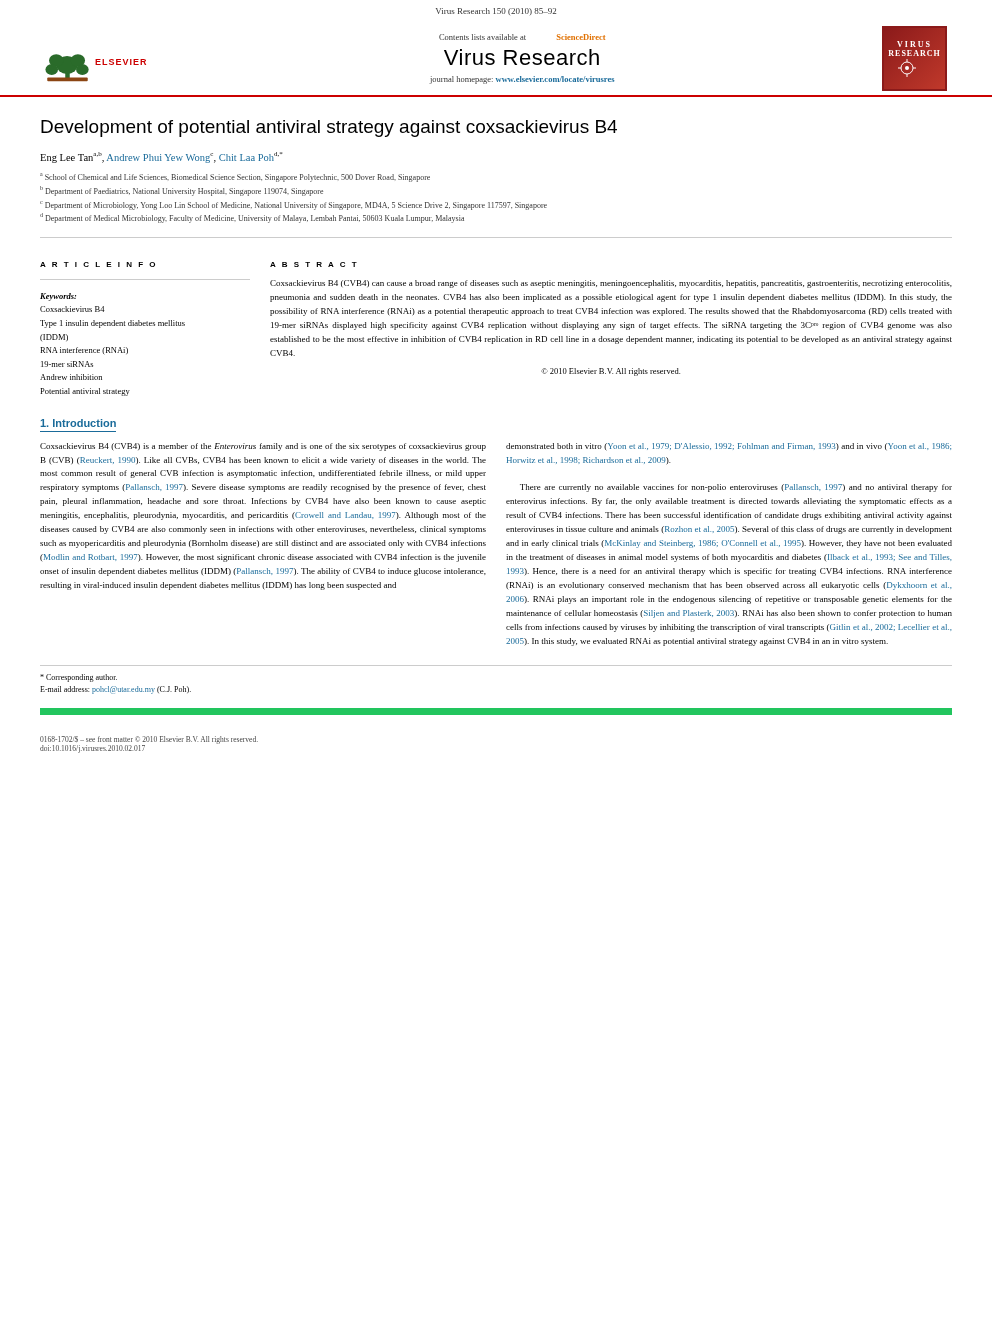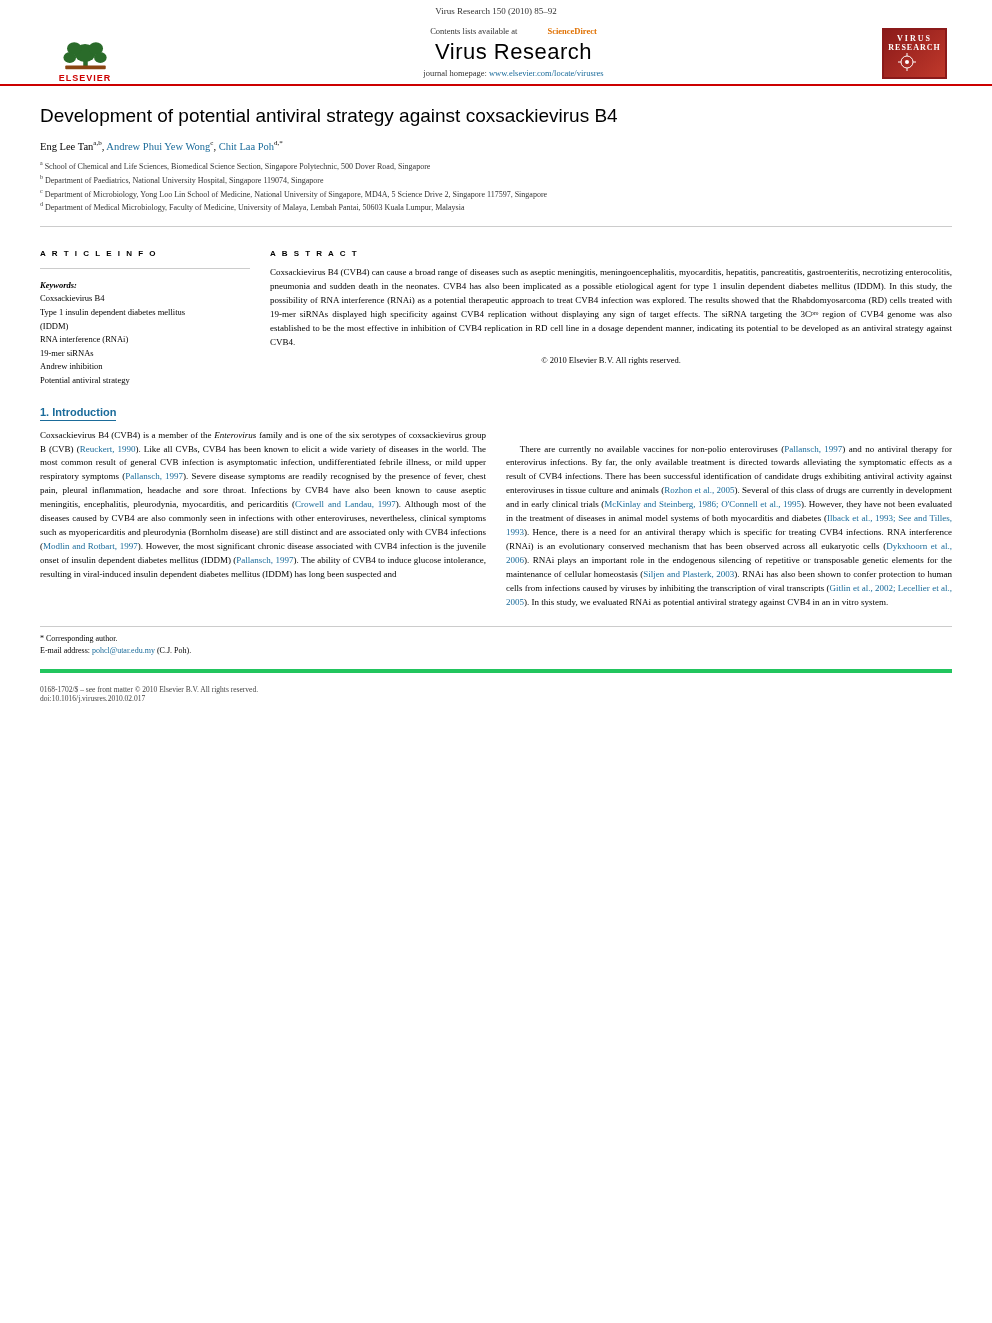--- a/index.html
+++ b/index.html
@@ -32,21 +32,21 @@
     .journal-header {
       display: flex;
       align-items: stretch;
       padding: 8px 40px 0px 40px;
       border-bottom: 2px solid #c00;
       margin-bottom: 6px;
     }
 
     .elsevier-logo {
       display: flex;
-      flex-direction: column;
+      flex-direction: row;
       align-items: center;
       margin-right: 20px;
       min-width: 90px;
     }
 
     .elsevier-logo .tree-icon {
       width: 55px;
       height: 45px;
     }
 
@@ -88,33 +88,34 @@
     }
 
     .journal-homepage-line {
       font-size: 8.5px;
       color: #333;
       margin-top: 3px;
     }
 
     .journal-homepage-line span {
       color: #1a6b9a;
+      font-weight: bold;
     }
 
     .virus-research-logo {
       width: 75px;
       display: flex;
       align-items: center;
       justify-content: center;
       margin-bottom: 4px;
     }
 
     .vr-badge {
       width: 65px;
-      height: 51px;
+      height: 65px;
       background: linear-gradient(135deg, #8B1A1A, #c0392b);
       border: 2px solid #8B1A1A;
       display: flex;
       flex-direction: column;
       align-items: center;
       justify-content: center;
       color: #fff;
       font-size: 7px;
       font-weight: bold;
       letter-spacing: 1px;
@@ -265,22 +266,22 @@
     .footnote-area {
       margin-top: 16px;
       border-top: 1px solid #ccc;
       padding-top: 6px;
       font-size: 8px;
       line-height: 1.5;
     }
 
     .bottom-bar {
       margin-top: 12px;
-      padding-top: 12px;
-      border-top: 4px solid #22c55e;
+      padding-top: 20px;
+      border-top: 7px solid #22c55e;
       font-size: 7.5px;
       color: #444;
     }
 
     
     sup { font-size: 65%; vertical-align: super; }
 
     .italic { font-style: italic; }
     .bold { font-weight: bold; }
   </style>
@@ -386,20 +387,23 @@
 
       <div class="intro-two-col">
 
         <div class="intro-col">
           <p>
             Coxsackievirus B4 (CVB4) is a member of the <span class="italic">Enterovirus</span> family and is one of the six serotypes of coxsackievirus group B (CVB) (<span style="color:#1a6b9a;">Reuckert, 1990</span>). Like all CVBs, CVB4 has been known to elicit a wide variety of diseases in the world. The most common result of general CVB infection is asymptomatic infection, undifferentiated febrile illness, or mild upper respiratory symptoms (<span style="color:#1a6b9a;">Pallansch, 1997</span>). Severe disease symptoms are readily recognised by the presence of fever, chest pain, pleural inflammation, headache and sore throat. Infections by CVB4 have also been known to cause aseptic meningitis, encephalitis, pleurodynia, myocarditis, and pericarditis (<span style="color:#1a6b9a;">Crowell and Landau, 1997</span>). Although most of the diseases caused by CVB4 are also commonly seen in infections with other enteroviruses, nevertheless, clinical symptoms such as myopericarditis and pleurodynia (Bornholm disease) are still distinct and are associated only with CVB4 infections (<span style="color:#1a6b9a;">Modlin and Rotbart, 1997</span>). However, the most significant chronic disease associated with CVB4 infection is the juvenile onset of insulin dependent diabetes mellitus (IDDM) (<span style="color:#1a6b9a;">Pallansch, 1997</span>). The ability of CVB4 to induce glucose intolerance, resulting in viral-induced insulin dependent diabetes mellitus (IDDM) has long been suspected and
           </p>
         </div>
 
         <div class="intro-col">
+          <p>
+            demonstrated both in vitro (<span style="color:#1a6b9a;">Yoon et al., 1979; D'Alessio, 1992; Fohlman and Firman, 1993</span>) and in vivo (<span style="color:#1a6b9a;">Yoon et al., 1986; Horwitz et al., 1998; Richardson et al., 2009</span>).
+          </p>
           <br>
           <p>
             &nbsp;&nbsp;&nbsp;&nbsp;There are currently no available vaccines for non-polio enteroviruses (<span style="color:#1a6b9a;">Pallansch, 1997</span>) and no antiviral therapy for enterovirus infections. By far, the only available treatment is directed towards alleviating the symptomatic effects as a result of CVB4 infections. There has been successful identification of candidate drugs exhibiting antiviral activity against enteroviruses in tissue culture and animals (<span style="color:#1a6b9a;">Rozhon et al., 2005</span>). Several of this class of drugs are currently in development and in early clinical trials (<span style="color:#1a6b9a;">McKinlay and Steinberg, 1986; O'Connell et al., 1995</span>). However, they have not been evaluated in the treatment of diseases in animal model systems of both myocarditis and diabetes (<span style="color:#1a6b9a;">Ilback et al., 1993; See and Tilles, 1993</span>). Hence, there is a need for an antiviral therapy which is specific for treating CVB4 infections. RNA interference (RNAi) is an evolutionary conserved mechanism that has been observed across all eukaryotic cells (<span style="color:#1a6b9a;">Dykxhoorn et al., 2006</span>). RNAi plays an important role in the endogenous silencing of repetitive or transposable genetic elements for the maintenance of cellular homeostasis (<span style="color:#1a6b9a;">Siljen and Plasterk, 2003</span>). RNAi has also been shown to confer protection to human cells from infections caused by viruses by inhibiting the transcription of viral transcripts (<span style="color:#1a6b9a;">Gitlin et al., 2002; Lecellier et al., 2005</span>). In this study, we evaluated RNAi as potential antiviral strategy against CVB4 in an in vitro system.
           </p>
         </div>
       </div>
     </div>
 
     <div class="footnote-area">
       <div>

